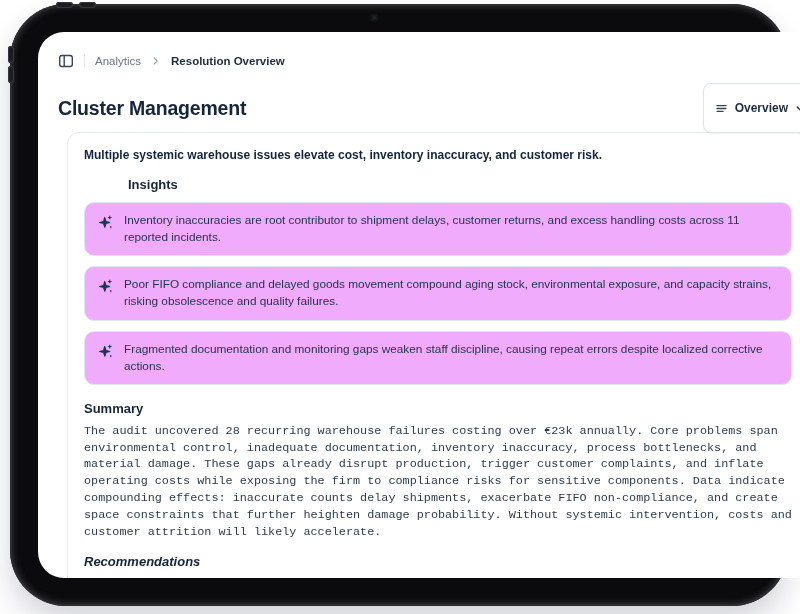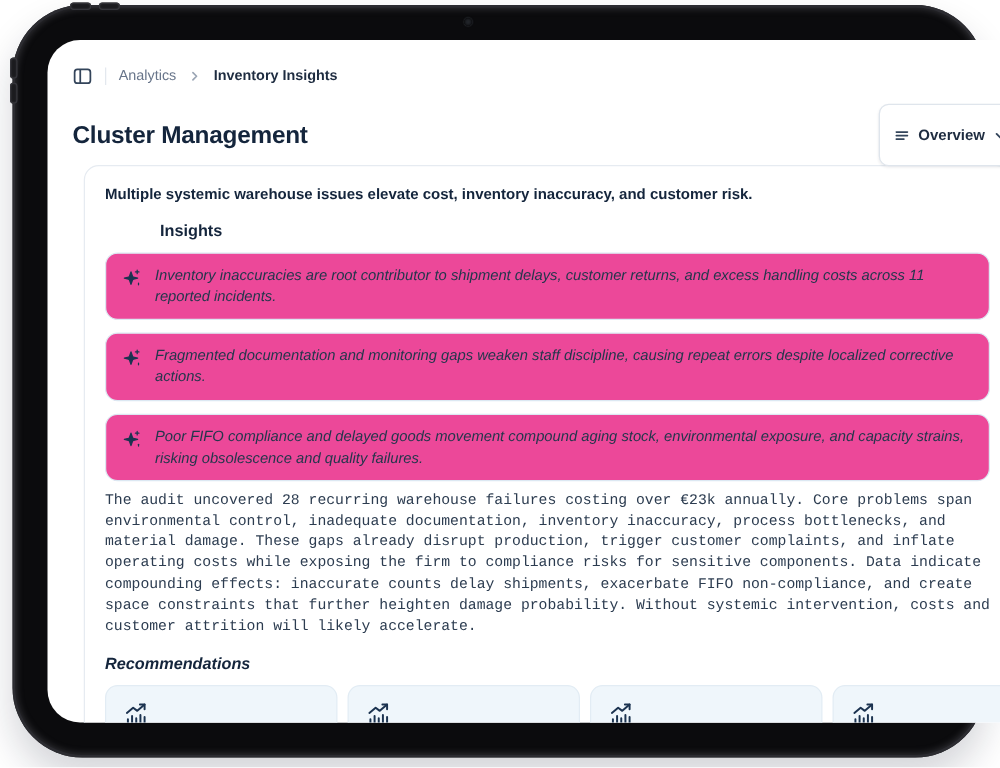--- a/index.html
+++ b/index.html
@@ -44,21 +44,21 @@
   }
   .content-card {
     margin:10px 9px 0 9px; border:1px solid #e6ebf1; border-radius:12px;
     padding:14px 16px 16px 16px; background:#fff;
   }
   .headline { font-size:12px; font-weight:700; color:#14253c; line-height:1.35; }
   .section-h { font-size:13px; font-weight:700; color:#14253c; }
   .section-h.insights { margin-top:14px;padding-left:44px; }
   .insight {
     margin-top:10px; display:flex; gap:10px; align-items:flex-start;
-    background:#ec4899; border:1px solid #dce8f2; border-radius:10px; padding:9px 12px;font-style:italic;
+    background:#f0abfc; border:1px solid #dce8f2; border-radius:10px; padding:9px 12px;
   }
   .insight .spark { flex:0 0 auto; margin-top:2px; color:#1c3350; }
   .insight-text { font-size:11.8px; line-height:1.45; color:#24364c; }
   .section-h.summary { margin-top:16px; }
   .summary-text { margin-top:7px; font-size:11.8px; line-height:1.43; color:#2c3c50;font-family:Liberation Mono, monospace; }
   .section-h.reco { margin-top:13px;font-style:italic; }
   .reco-row { display:flex; gap:8px; margin-top:10px; margin-right:-16px; overflow:hidden; }
   .reco-card {
     flex:0 0 auto; width:186px; background:#eff6fb; border:1px solid #e2ecf4;
     border-radius:10px; padding:13px 14px 16px 14px; cursor:pointer;
@@ -88,21 +88,21 @@
               </svg>
             </span>
           </button>
           <span class="crumb-sep"></span>
           <span class="crumb-link">Analytics</span>
           <span class="crumb-chevron">
             <svg width="10" height="10" viewBox="0 0 12 12" fill="none" stroke="#9aa5b4" stroke-width="1.6" stroke-linecap="round" stroke-linejoin="round">
                 <path d="M4 2.5l3.5 3.5L4 9.5"></path>
               </svg>
           </span>
-          <span class="crumb-current">Inventory Insights</span>
+          <span class="crumb-current">Resolution Overview</span>
         </div>
 
         <div class="title-row">
           <h1 class="page-title">Cluster Management</h1>
           <button class="view-btn">
             <span style="display:inline-flex;">
               <svg width="13" height="13" viewBox="0 0 16 16" fill="none" stroke="#33445a" stroke-width="1.6" stroke-linecap="round">
                   <path d="M2.5 4.5h11M2.5 8h11M2.5 11.5h7.5"></path>
                 </svg>
             </span>
@@ -132,34 +132,35 @@
           </div>
 
           <div class="insight">
             <span class="spark">
               <svg width="17" height="17" viewBox="0 0 24 24" fill="currentColor" stroke="currentColor" stroke-width="1.4" stroke-linejoin="round" stroke-linecap="round">
                 <path d="M11 5l1.6 4.6a2 2 0 0 0 1.2 1.2L18.5 12l-4.7 1.2a2 2 0 0 0-1.2 1.2L11 19l-1.6-4.6a2 2 0 0 0-1.2-1.2L3.5 12l4.7-1.2a2 2 0 0 0 1.2-1.2z"></path>
                 <path d="M18 3v4M16 5h4" fill="none"></path>
                 <path d="M19.5 17.5v2" fill="none"></path>
               </svg>
             </span>
-            <span class="insight-text">Fragmented documentation and monitoring gaps weaken staff discipline, causing repeat errors despite localized corrective actions.</span>
+            <span class="insight-text">Poor FIFO compliance and delayed goods movement compound aging stock, environmental exposure, and capacity strains, risking obsolescence and quality failures.</span>
           </div>
 
           <div class="insight">
             <span class="spark">
               <svg width="17" height="17" viewBox="0 0 24 24" fill="currentColor" stroke="currentColor" stroke-width="1.4" stroke-linejoin="round" stroke-linecap="round">
                 <path d="M11 5l1.6 4.6a2 2 0 0 0 1.2 1.2L18.5 12l-4.7 1.2a2 2 0 0 0-1.2 1.2L11 19l-1.6-4.6a2 2 0 0 0-1.2-1.2L3.5 12l4.7-1.2a2 2 0 0 0 1.2-1.2z"></path>
                 <path d="M18 3v4M16 5h4" fill="none"></path>
                 <path d="M19.5 17.5v2" fill="none"></path>
               </svg>
             </span>
-            <span class="insight-text">Poor FIFO compliance and delayed goods movement compound aging stock, environmental exposure, and capacity strains, risking obsolescence and quality failures.</span>
-          </div>
-
+            <span class="insight-text">Fragmented documentation and monitoring gaps weaken staff discipline, causing repeat errors despite localized corrective actions.</span>
+          </div>
+
+          <div class="section-h summary">Summary</div>
           <p class="summary-text">The audit uncovered 28 recurring warehouse failures costing over €23k annually. Core problems span environmental control, inadequate documentation, inventory inaccuracy, process bottlenecks, and material damage. These gaps already disrupt production, trigger customer complaints, and inflate operating costs while exposing the firm to compliance risks for sensitive components. Data indicate compounding effects: inaccurate counts delay shipments, exacerbate FIFO non-compliance, and create space constraints that further heighten damage probability. Without systemic intervention, costs and customer attrition will likely accelerate.</p>
 
           <div class="section-h reco">Recommendations</div>
 
           <div class="reco-row">
             <div class="reco-card">
               <span class="chart">
                 <svg width="20" height="20" viewBox="0 0 24 24" fill="none" stroke="currentColor" stroke-width="1.9" stroke-linecap="round" stroke-linejoin="round">
                   <path d="M4 21v-5M8 21v-8M12 21v-6M16 21v-9M20 21v-7"></path>
                   <path d="M3 10l6-5 4 3 7-6"></path>

